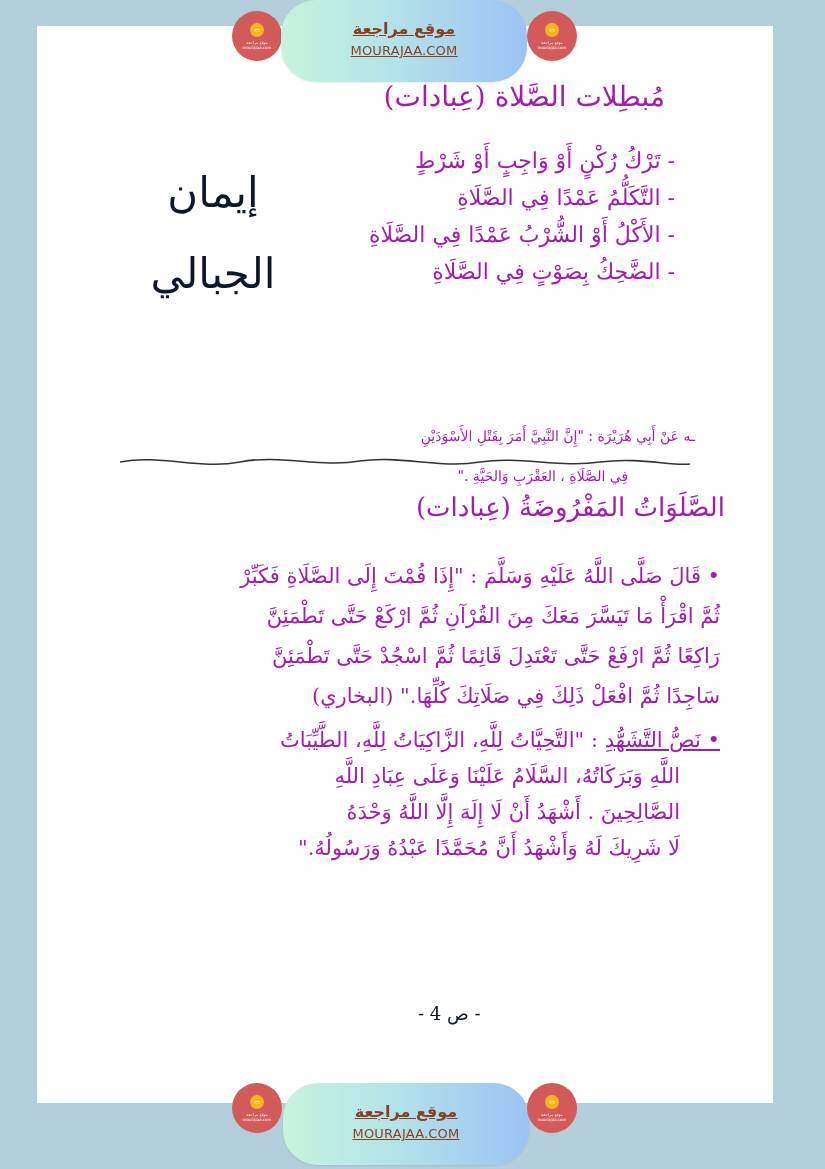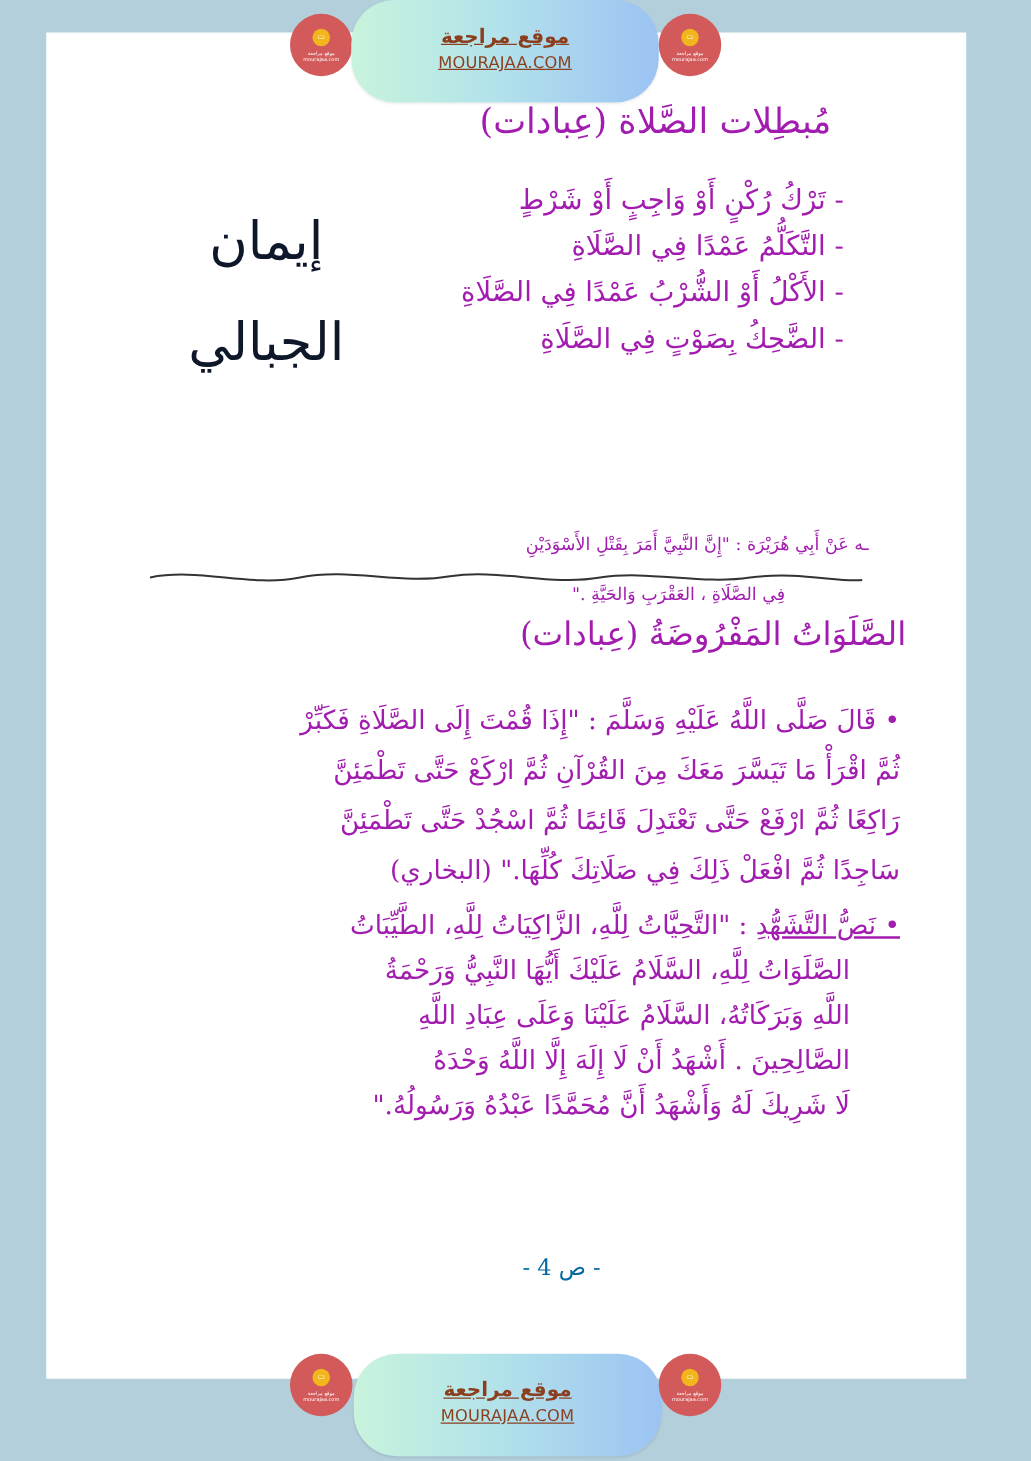--- a/index.html
+++ b/index.html
@@ -92,21 +92,21 @@
   .hadith1 { right: 130px; top: 376px; font-size: 14px; line-height: 40px; text-align: center; margin-top: 40px; }
   .wave {
     position: absolute;
     left: 120px; top: 452px; width: 570px; height: 20px;
   }
   .title2 { right: 100px; top: 492px; font-size: 26px; letter-spacing: 1px; }
   .block2 { right: 105px; top: 556px; font-size: 21px; line-height: 40px; text-align: right; }
   .block3 { right: 105px; top: 722px; font-size: 21px; line-height: 36px; text-align: right; }
   .block3 .indent { padding-right: 40px; }
   .block3 .u { text-decoration: underline; }
-  .pagenum { position: absolute; left: 418px; top: 1003px; font-size: 18px; color: #0369a1; direction: rtl; font-family: "DejaVu Serif", serif; }
+  .pagenum { position: absolute; left: 418px; top: 1003px; font-size: 18px; color: #0f172a; direction: rtl; font-family: "DejaVu Serif", serif; }
 </style>
 </head>
 <body>
 
 <div class="page"></div>
 
 <div class="badge tl">
   <div class="logo">▭</div>
   <div class="txt">موقع مراجعة mourajaa.com</div>
 </div>
@@ -147,21 +147,20 @@
   <div>ثُمَّ اقْرَأْ مَا تَيَسَّرَ مَعَكَ مِنَ القُرْآنِ ثُمَّ ارْكَعْ حَتَّى تَطْمَئِنَّ</div>
   <div>رَاكِعًا ثُمَّ ارْفَعْ حَتَّى تَعْتَدِلَ قَائِمًا ثُمَّ اسْجُدْ حَتَّى تَطْمَئِنَّ</div>
   <div>سَاجِدًا ثُمَّ افْعَلْ ذَلِكَ فِي صَلَاتِكَ كُلِّهَا." (البخاري)</div>
 </div>
 
 <div class="hw block3">
   <div>
     <span class="u">• نَصُّ التَّشَهُّدِ</span>
     <span>: "التَّحِيَّاتُ لِلَّهِ، الزَّاكِيَاتُ لِلَّهِ، الطَّيِّبَاتُ</span>
   </div>
-  <div class="indent">الصَّلَوَاتُ لِلَّهِ، السَّلَامُ عَلَيْكَ أَيُّهَا النَّبِيُّ وَرَحْمَةُ</div>
   <div class="indent">اللَّهِ وَبَرَكَاتُهُ، السَّلَامُ عَلَيْنَا وَعَلَى عِبَادِ اللَّهِ</div>
   <div class="indent">الصَّالِحِينَ . أَشْهَدُ أَنْ لَا إِلَهَ إِلَّا اللَّهُ وَحْدَهُ</div>
   <div class="indent">لَا شَرِيكَ لَهُ وَأَشْهَدُ أَنَّ مُحَمَّدًا عَبْدُهُ وَرَسُولُهُ."</div>
 </div>
 
 <div class="pagenum">- ص 4 -</div>
 
 <div class="badge bl">
   <div class="logo">▭</div>
   <div class="txt">موقع مراجعة mourajaa.com</div>

